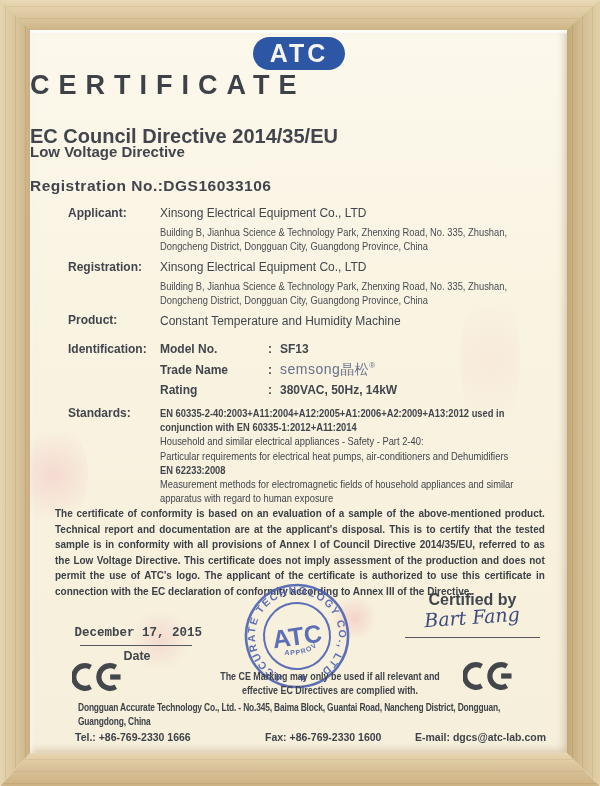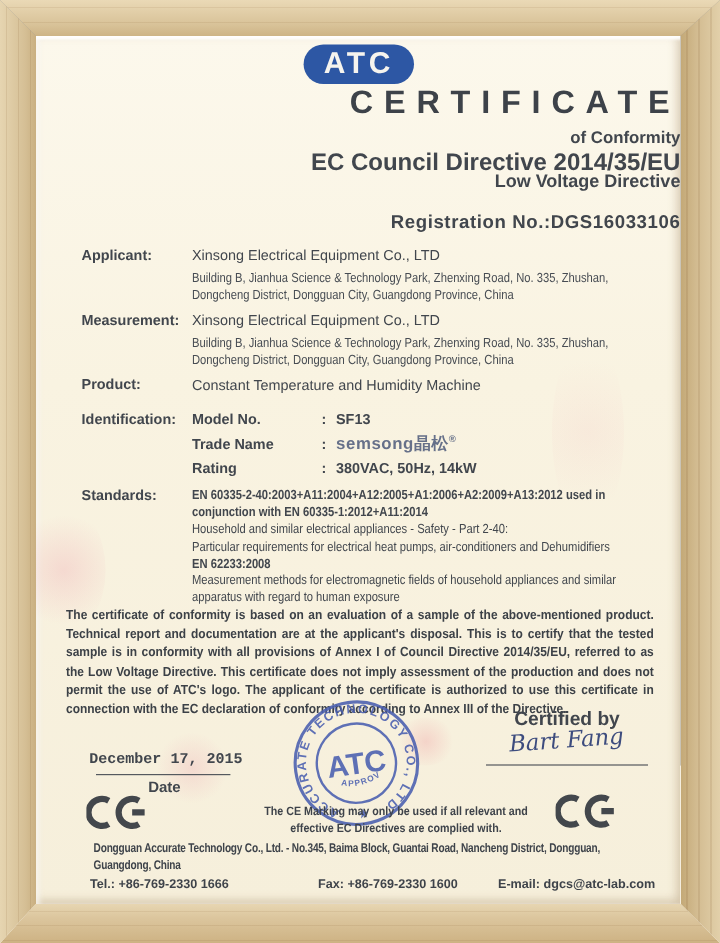--- a/index.html
+++ b/index.html
@@ -1,17 +1,17 @@
 <!DOCTYPE html>
 <html><head>
 <meta charset="utf-8">
 <style>
   html,body{margin:0;padding:0;background:#fff;}
   body{width:600px;height:786px;overflow:hidden;font-family:"Liberation Sans",sans-serif;}
-  .scene{position:relative;width:600px;height:638px;background:#a3a3a3;}
+  .scene{position:relative;width:600px;height:638px;background:#bef264;}
 
   
   .strip{position:absolute;}
   .frame-top{left:0;top:0;width:600px;height:30px;
     background:linear-gradient(180deg,#ead9b6,#d8c298 70%,#cdb486),
     repeating-linear-gradient(180deg,rgba(255,255,255,.20) 0 2px,rgba(255,255,255,0) 2px 6px,rgba(140,100,55,.10) 6px 7px,rgba(255,255,255,0) 7px 12px);
     background-blend-mode:multiply;
     clip-path:polygon(0 0,600px 0,567px 30px,30px 30px);}
   .frame-bottom{left:0;top:753px;width:600px;height:33px;
     background:linear-gradient(0deg,#cdb283,#dcc69e 65%,#e7d6b2),
@@ -33,21 +33,21 @@
   .paper{position:absolute;left:30px;top:30px;width:537px;height:723px;
     background:linear-gradient(180deg,#fcf8ec 0%,#f9f3e1 40%,#f6efdb 100%);
     box-shadow:inset 0 5px 2px -2px rgba(255,255,255,.95),
                inset 5px 0 4px -2px rgba(255,255,255,.65),
                inset -4px 0 7px rgba(150,120,80,.22),
                inset 0 -4px 7px rgba(150,120,80,.18);
     overflow:hidden;color:#41464d;}
   .blotch{position:absolute;border-radius:50%;pointer-events:none;}
 
   .abs{position:absolute;white-space:nowrap;}
-  .ctr{left:0;width:537px;text-align:right;}
+  .ctr{left:0;width:537px;text-align:left;}
   .b{font-weight:bold;}
 
   
   .logo-pill{position:absolute;left:223px;top:7px;width:92px;height:33px;border-radius:17px;
     background:#2d57a4;display:flex;align-items:center;justify-content:center;}
   .logo-pill span{color:#f6f4ee;font-weight:bold;font-size:25px;letter-spacing:3px;line-height:1;}
   .title{top:40px;font-size:27px;font-weight:bold;letter-spacing:9px;color:#3d4249;}
   .sub1{top:76px;font-size:14px;font-weight:bold;}
   .sub2{top:95px;font-size:20px;font-weight:bold;}
   .sub3{top:113px;font-size:15px;font-weight:bold;}
@@ -56,21 +56,21 @@
   
   .lblcol{left:38px;font-weight:bold;font-size:12px;}
   .valcol{left:130px;}
   .name{font-weight:normal;font-size:12px;}
   .squeeze{transform:scaleX(0.85);transform-origin:0 0;}
   .addr{font-size:11px;line-height:14px;color:#474c53;}
   .idrow .sep{position:absolute;left:108px;font-weight:bold;}
   .idrow{font-size:12px;}
   .idrow .idlbl{font-weight:bold;}
   .idval{position:absolute;left:120px;font-weight:bold;text-align:right;}
-  .trade{color:#667089;font-weight:bold;font-size:14px;letter-spacing:.5px;}
+  .trade{color:#667089;font-weight:normal;font-size:14px;letter-spacing:.5px;}
   .trade sup{font-size:8px;}
 
   .stds{left:130px;top:376px;font-size:11px;line-height:14.2px;}
   .stds div{white-space:nowrap;}
 
   .decl{left:25px;top:476px;width:540px;font-size:11px;font-weight:bold;line-height:15.6px;
     text-align:justify;white-space:normal;transform:scaleX(0.907);transform-origin:0 0;color:#3c4147;}
 
   
   .certby{left:375px;top:561px;width:135px;text-align:center;font-size:16px;font-weight:bold;}
@@ -108,33 +108,32 @@
 
     <div class="blotch" style="left:-12px;top:390px;width:70px;height:110px;background:radial-gradient(circle,rgba(232,120,150,.20),rgba(232,120,150,0) 70%);"></div>
     <div class="blotch" style="left:100px;top:580px;width:60px;height:60px;background:radial-gradient(circle,rgba(232,120,150,.18),rgba(232,120,150,0) 70%);"></div>
     <div class="blotch" style="left:300px;top:568px;width:50px;height:40px;background:radial-gradient(circle,rgba(235,110,130,.22),rgba(235,110,130,0) 70%);"></div>
     <div class="blotch" style="left:430px;top:250px;width:60px;height:160px;background:radial-gradient(circle,rgba(240,170,180,.12),rgba(240,170,180,0) 70%);"></div>
 
     <div class="logo-pill">
       <span>ATC</span>
     </div>
     <div class="abs ctr title">CERTIFICATE</div>
-    <div class="abs ctr sub1">of Conformity</div>
     <div class="abs ctr sub2">EC Council Directive 2014/35/EU</div>
     <div class="abs ctr sub3">Low Voltage Directive</div>
     <div class="abs ctr reg">Registration No.:DGS16033106</div>
 
     <div class="abs lblcol" style="top:176px">Applicant:</div>
     <div class="abs valcol name" style="top:176px">Xinsong Electrical Equipment Co., LTD</div>
     <div class="abs valcol addr squeeze" style="top:195px">
       <div>Building B, Jianhua Science &amp; Technology Park, Zhenxing Road, No. 335, Zhushan,</div>
       <div>Dongcheng District, Dongguan City, Guangdong Province, China</div>
     </div>
 
-    <div class="abs lblcol" style="top:230px">Measurement:</div>
+    <div class="abs lblcol" style="top:230px">Registration:</div>
     <div class="abs valcol name" style="top:230px">Xinsong Electrical Equipment Co., LTD</div>
     <div class="abs valcol addr squeeze" style="top:249px">
       <div>Building B, Jianhua Science &amp; Technology Park, Zhenxing Road, No. 335, Zhushan,</div>
       <div>Dongcheng District, Dongguan City, Guangdong Province, China</div>
     </div>
 
     <div class="abs lblcol" style="top:283px">Product:</div>
     <div class="abs valcol name" style="top:284px">Constant Temperature and Humidity Machine</div>
 
     <div class="abs lblcol" style="top:312px">Identification:</div>

